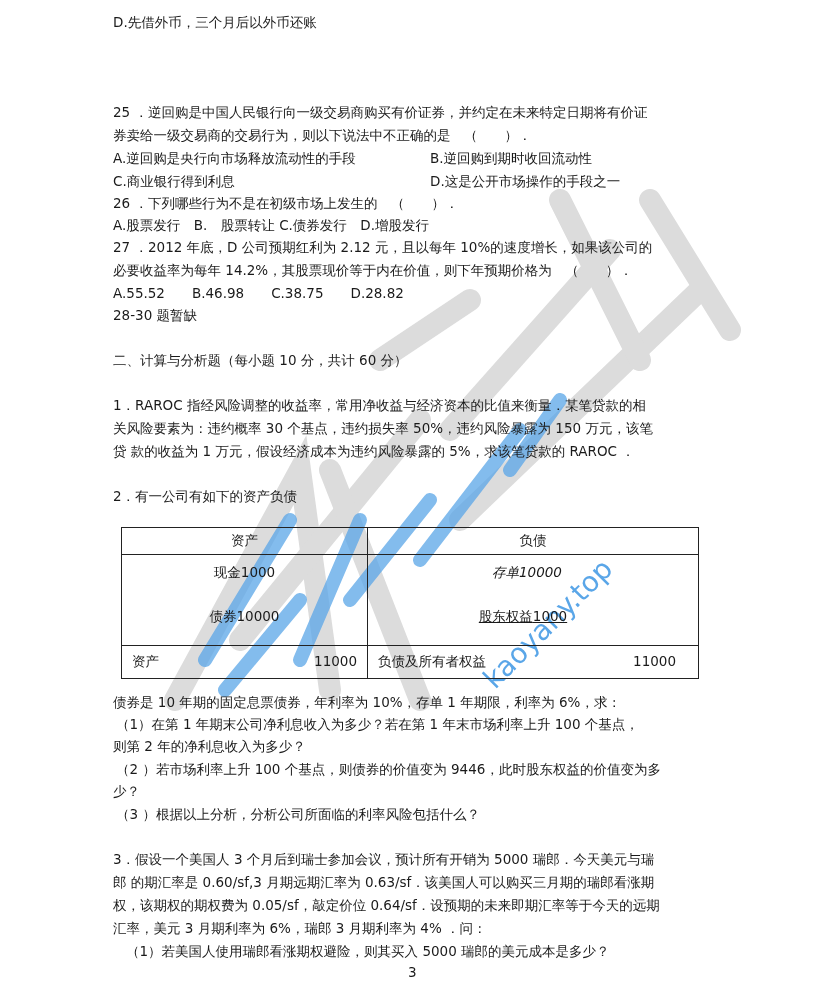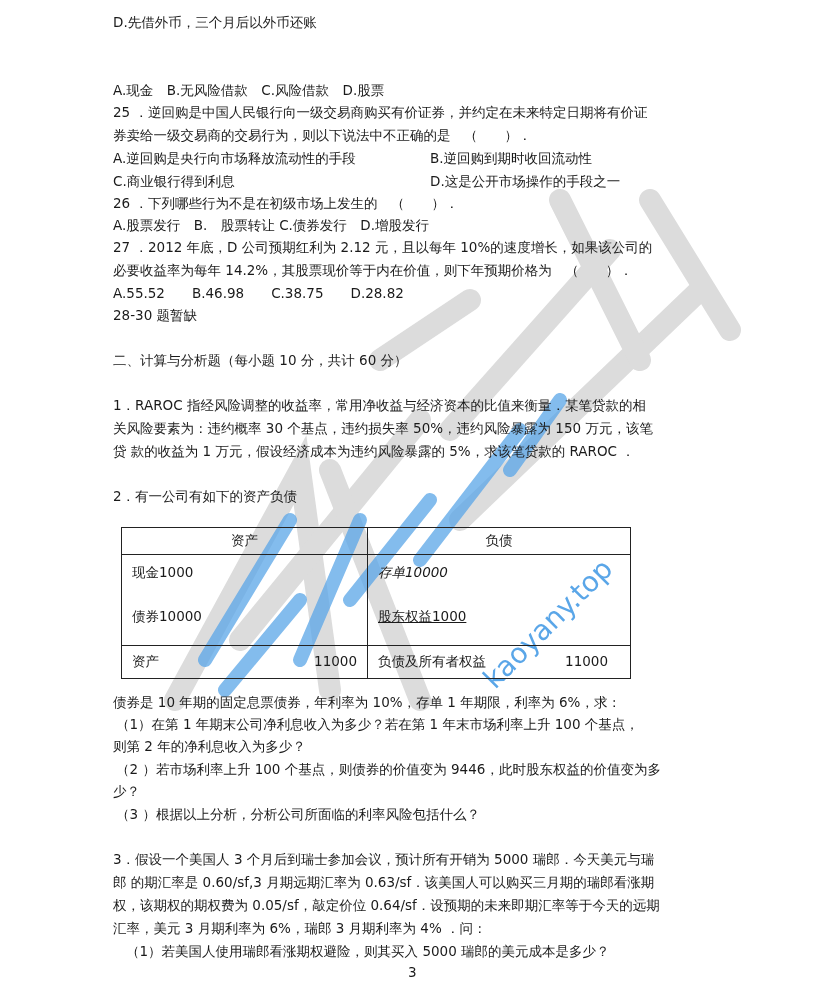--- a/index.html
+++ b/index.html
@@ -5,27 +5,27 @@
     html, body { margin: 0; padding: 0; background: #ffffff; }
     body {
       width: 836px; height: 1002px; position: relative; overflow: hidden;
       font-family: "DejaVu Sans", "Liberation Sans", sans-serif;
       color: #1a1a1a; font-size: 13.5px;
     }
     .page { position: absolute; left: 0; top: 0; width: 836px; height: 1002px; }
     .line { position: absolute; left: 113px; white-space: nowrap; line-height: 20px; height: 20px; }
     .watermark { position: absolute; pointer-events: none; }
     table.bs {
-      position: absolute; left: 121px; top: 527px; width: 510px;
+      position: absolute; left: 121px; top: 527px; width: 578px;
       border-collapse: collapse; font-size: 13.5px;
     }
     table.bs td { border: 1px solid #222; padding: 0 10px; height: 28px; vertical-align: middle; }
     table.bs tr.hdr td { text-align: center; height: 26px; }
     table.bs tr.mid td { height: 90px; padding: 0; vertical-align: top; }
-    .cellrow { display: flex; justify-content: flex-start; padding: 6px 10px 0 10px; height: 40px; line-height: 22px; }
+    .cellrow { display: flex; justify-content: center; padding: 6px 10px 0 10px; height: 40px; line-height: 22px; }
     .cellrow + .cellrow { padding-top: 4px; }
     table.bs tr.total td { height: 32px; }
     .rowflex { display: flex; justify-content: space-between; }
     .pagenum { position: absolute; left: 408px; top: 964px; }
   </style>
 </head>
 <body>
 
 <div class="page">
 
@@ -46,21 +46,20 @@
       <path d="M300 660 L360 520"></path>
       <path d="M350 600 L430 500"></path>
       <path d="M420 560 L520 430"></path>
       <path d="M510 470 L560 400"></path>
     </g>
     <text x="495" y="690" transform="rotate(-45 495 690)" font-size="28" fill="#5aa6e8" font-family="DejaVu Sans, sans-serif">kaoyany.top</text>
   </svg>
 
   <div class="line" style="top:12px;">D.先借外币，三个月后以外币还账</div>
 
-  <div class="line" style="top:80px;">A.现金　B.无风险借款　C.风险借款　D.股票</div>
 
   <div class="line" style="top:102px;">25 ．逆回购是中国人民银行向一级交易商购买有价证券，并约定在未来特定日期将有价证</div>
   <div class="line" style="top:148px;">
     <span>A.逆回购是央行向市场释放流动性的手段</span>
   </div>
   <div class="line" style="top:125px;">券卖给一级交易商的交易行为，则以下说法中不正确的是　（　　）．</div>
   <div class="line" style="top:148px;left:430px;">B.逆回购到期时收回流动性</div>
   <div class="line" style="top:171px;">C.商业银行得到利息</div>
   <div class="line" style="top:171px;left:430px;">D.这是公开市场操作的手段之一</div>
 

